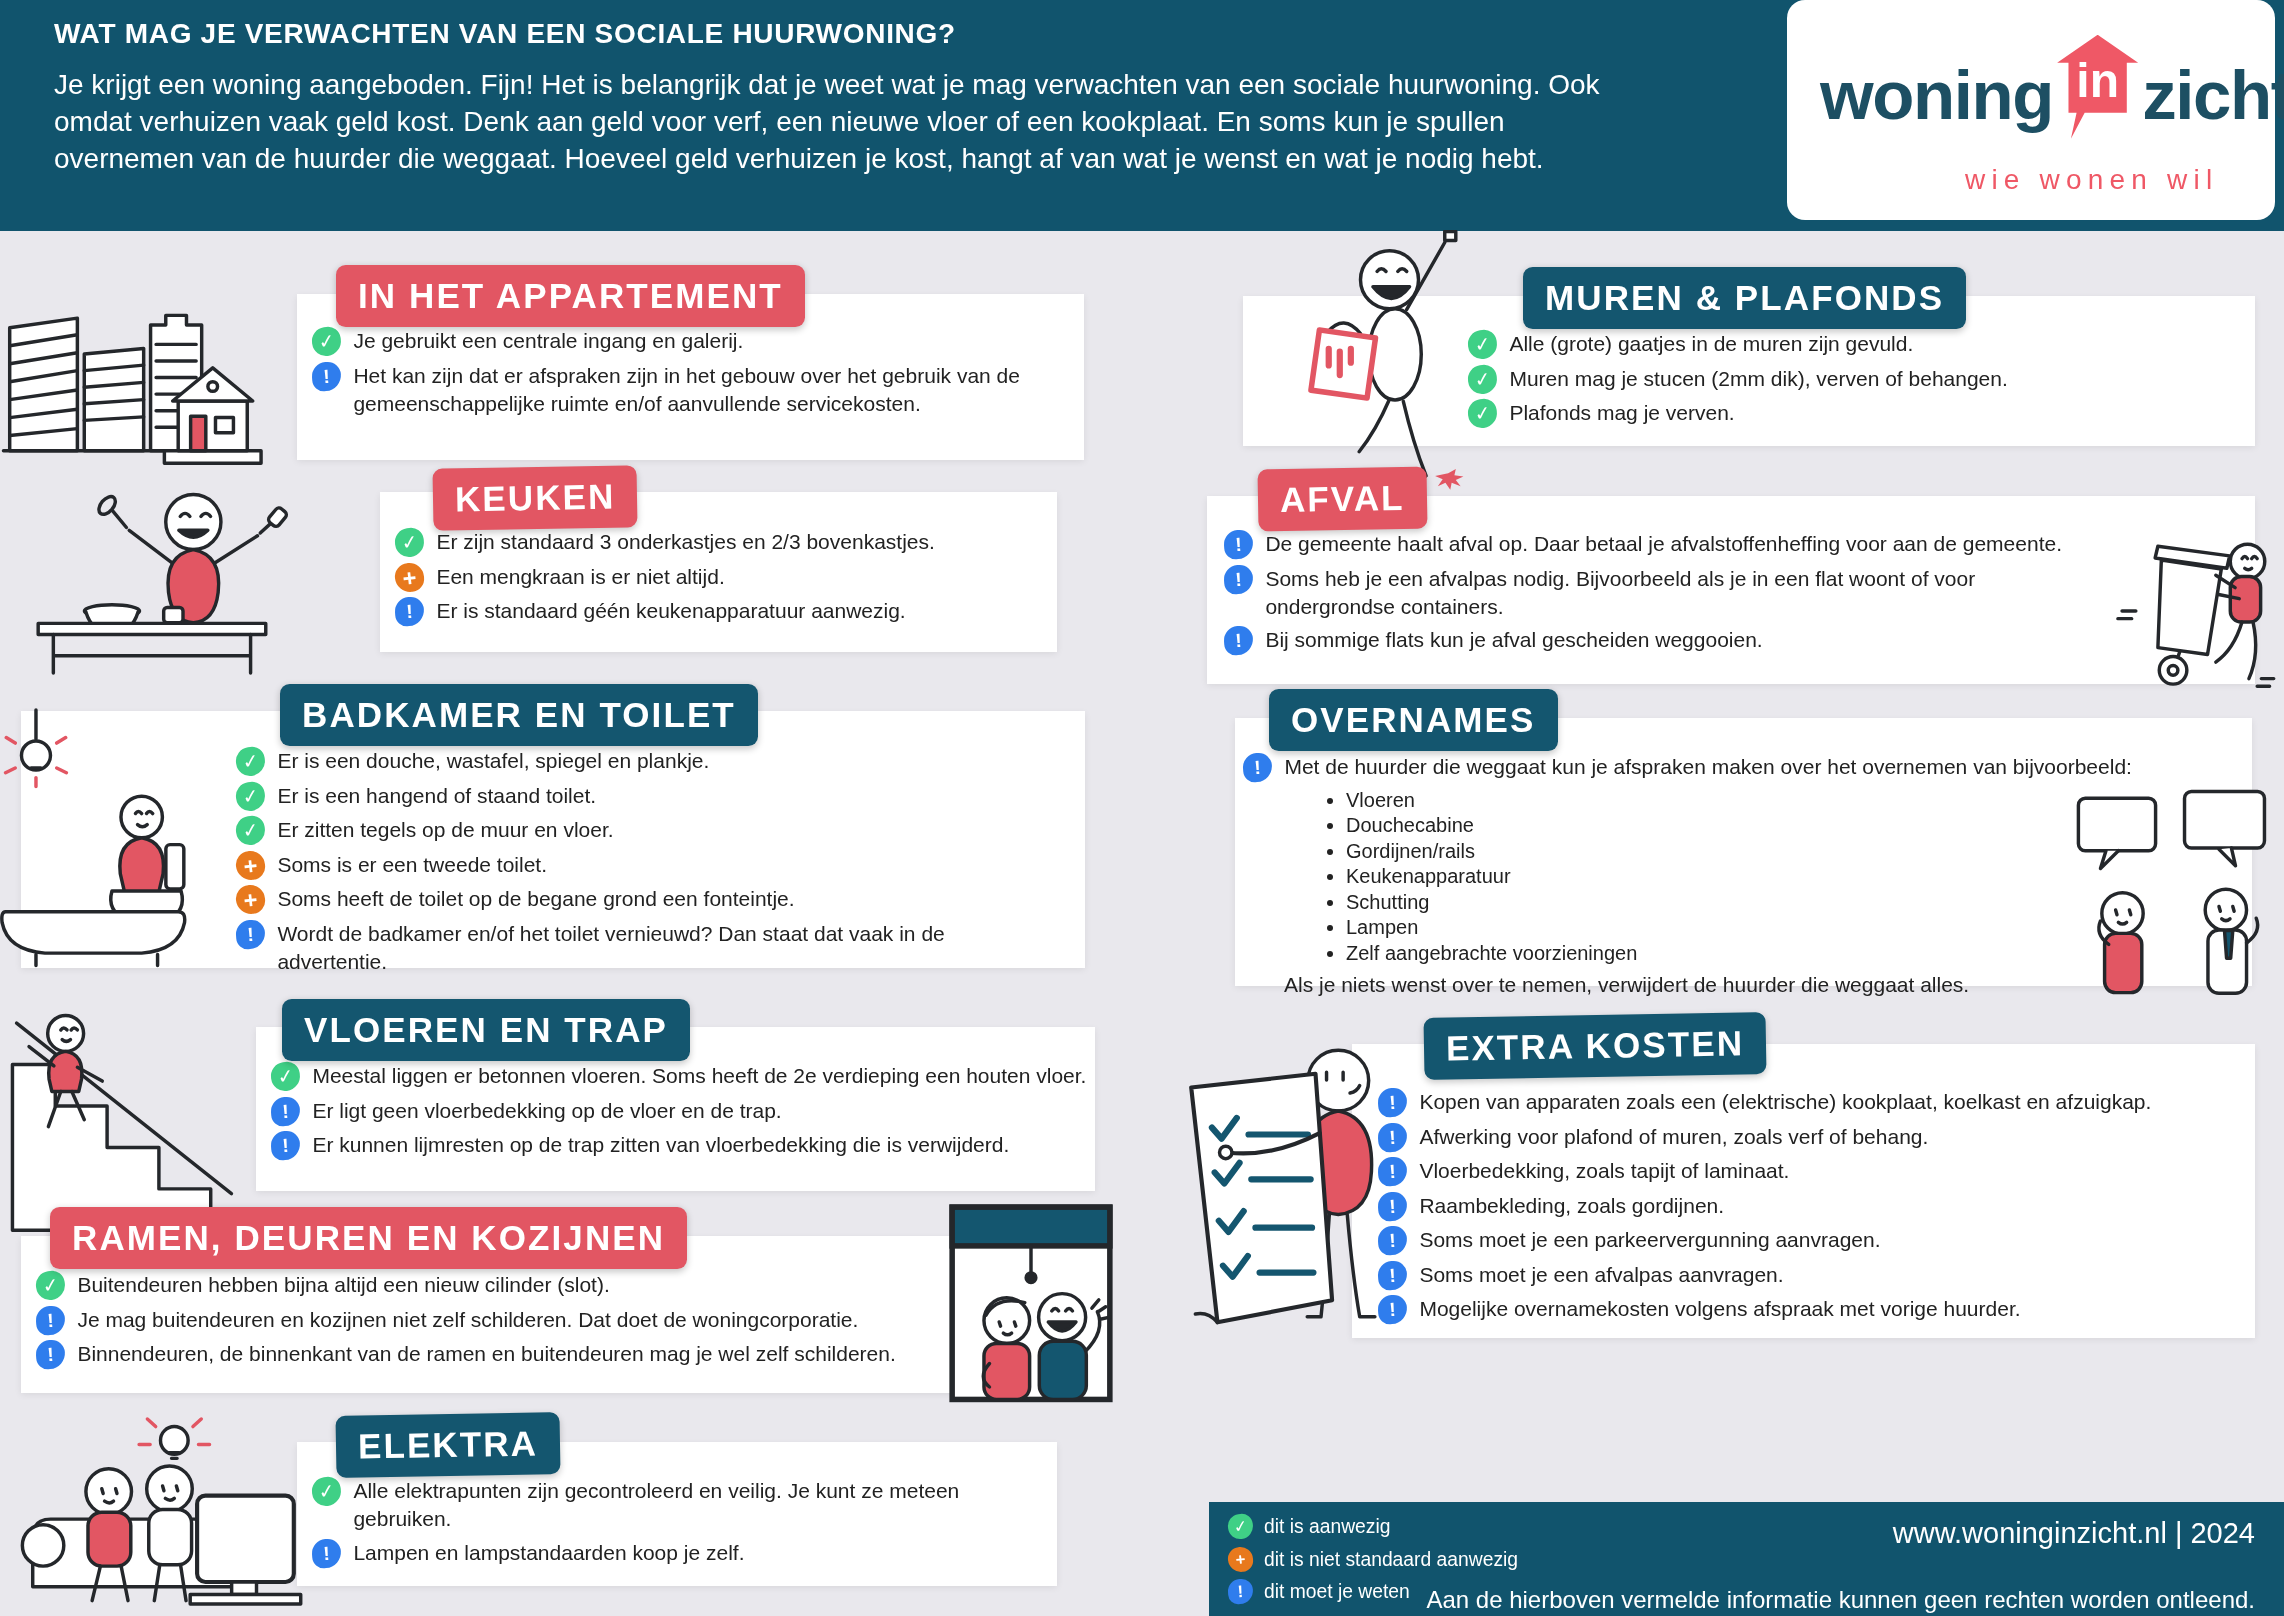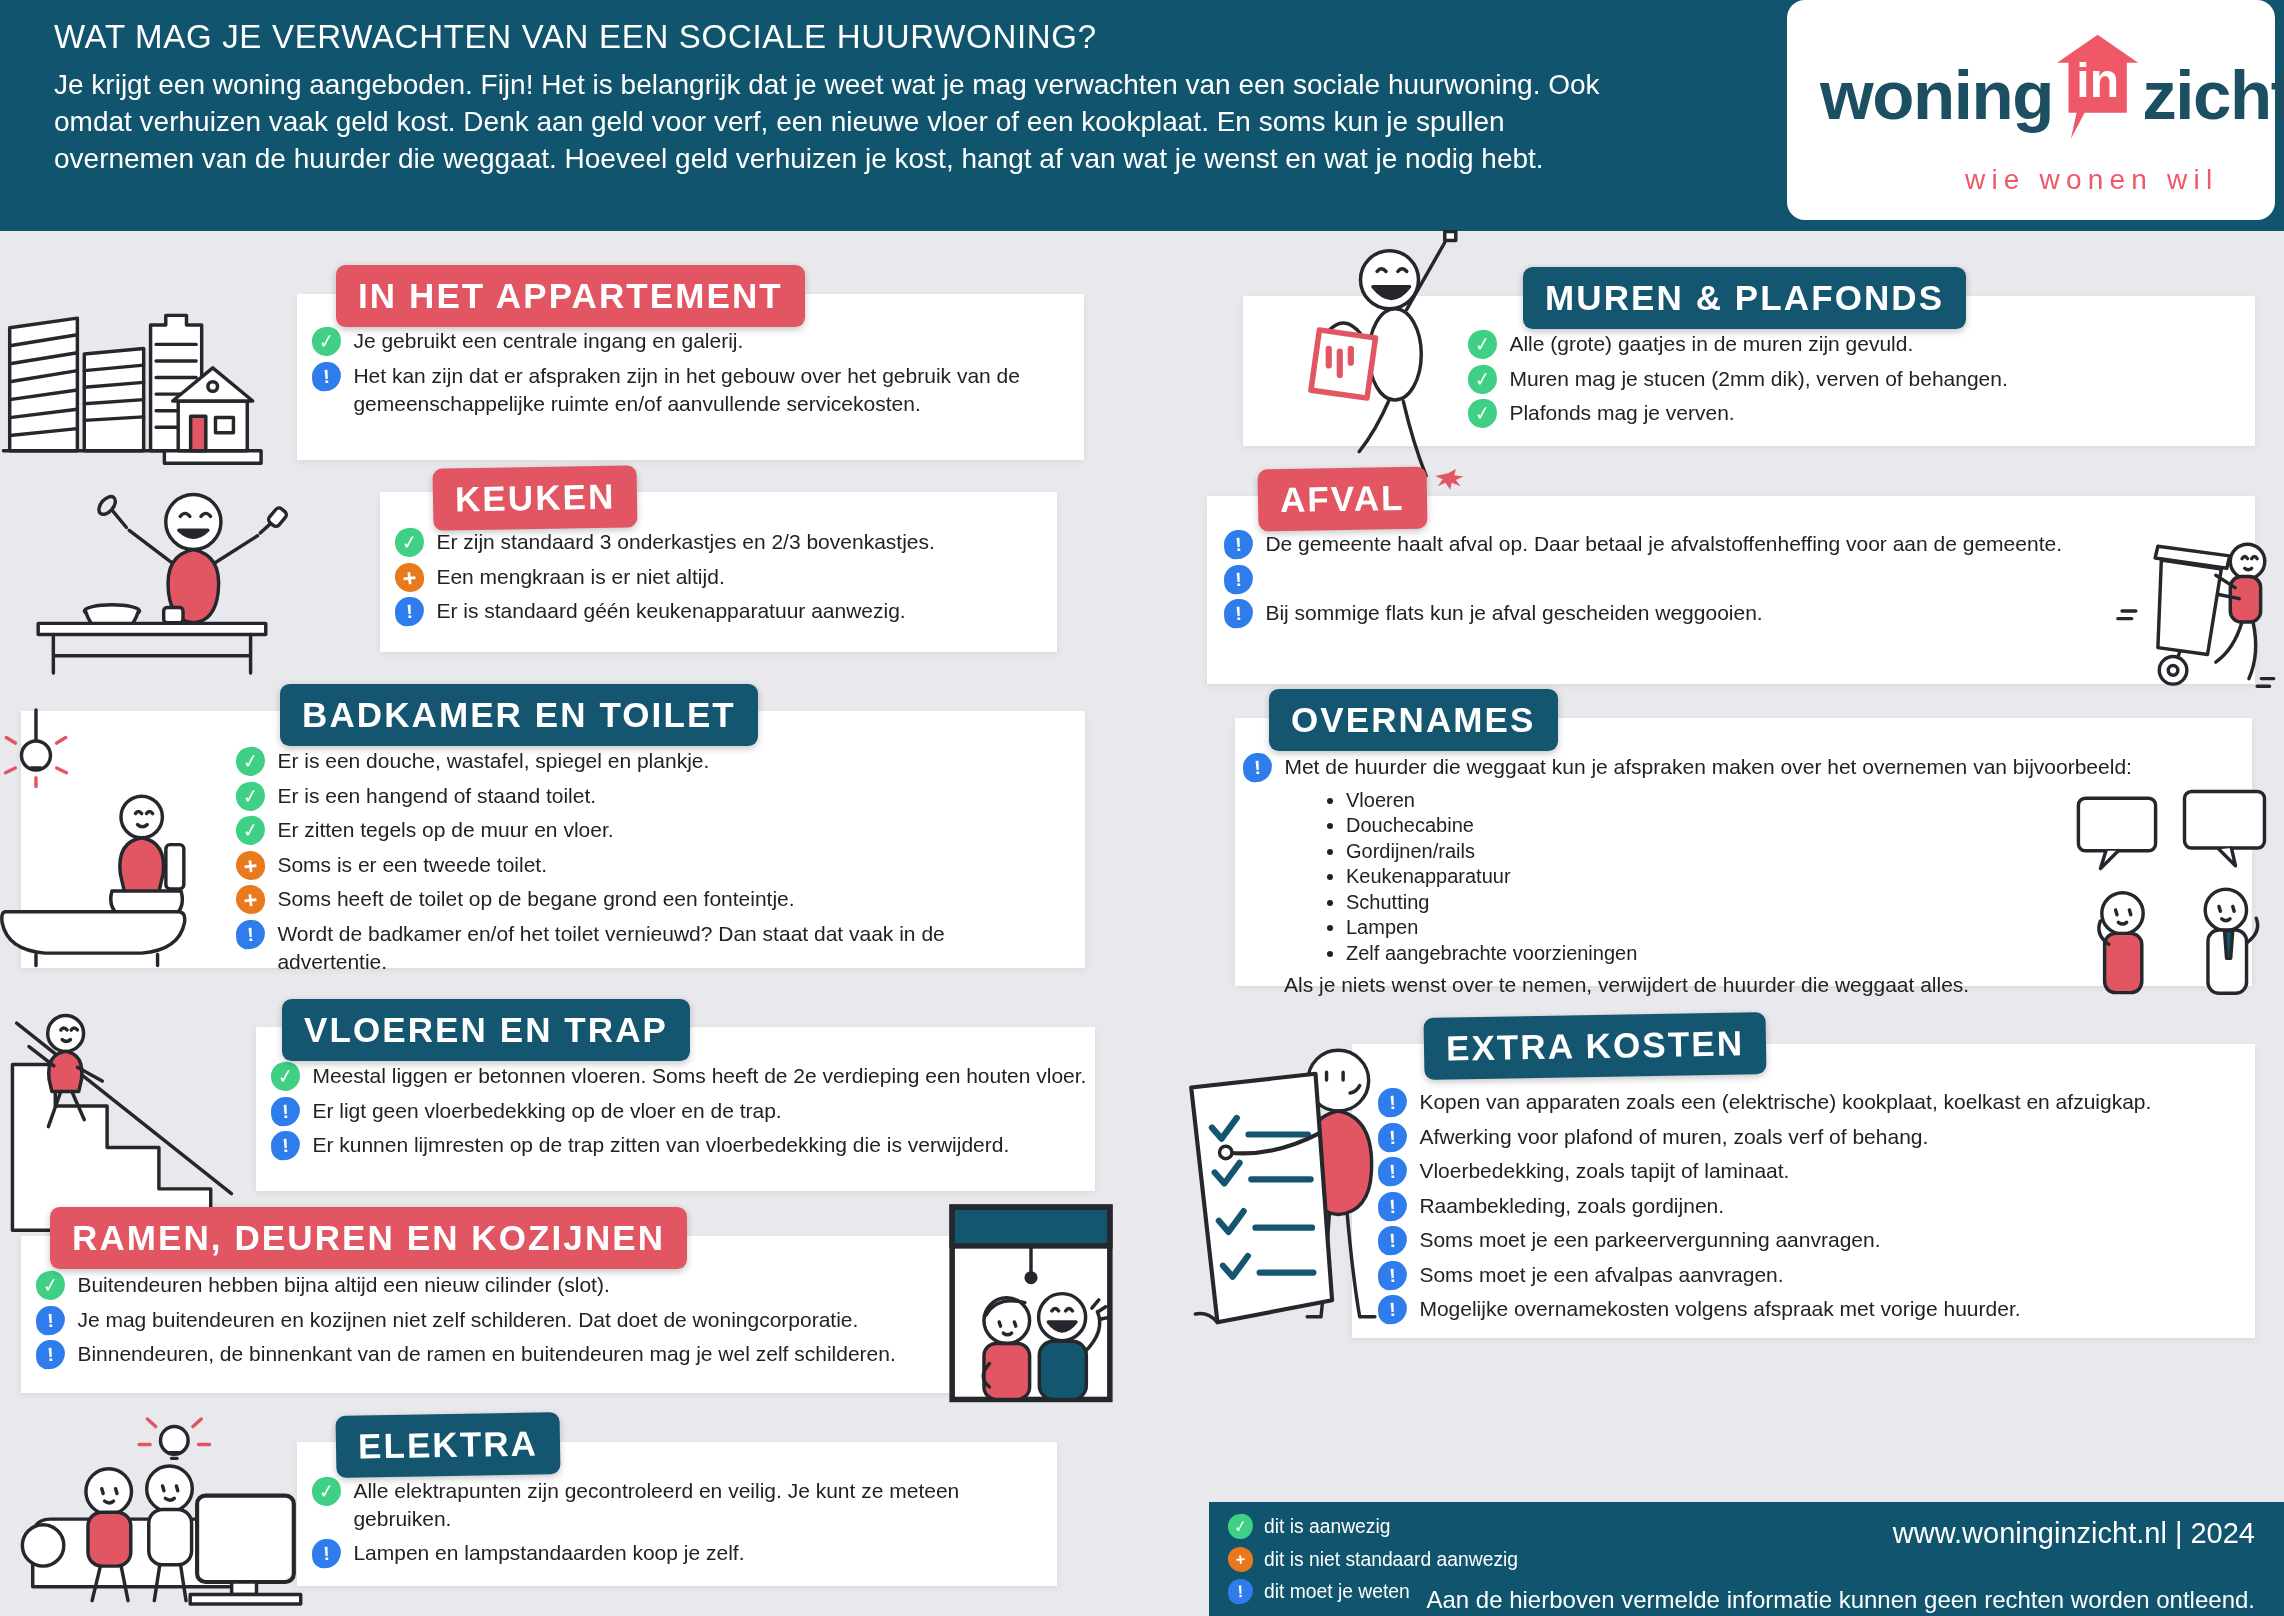--- a/index.html
+++ b/index.html
@@ -1,21 +1,21 @@
 <!DOCTYPE html>
 <html style="font-size:11px"><head>
 <meta charset="utf-8">
 <style>
   html,body{margin:0;padding:0;width:2284px;height:1616px;overflow:hidden;}
   body{font-family:"Liberation Sans","DejaVu Sans",sans-serif;background:#e9e8ed;}
   .root{position:relative;width:2284px;height:1616px;background:#e9e8ed;}
 
   
   .header{position:absolute;left:0;top:0;width:2284px;height:231px;background:#11546d;}
-  .header-title{position:absolute;left:54px;top:18px;font-size:33px;font-weight:normal;color:#fff;letter-spacing:0.7px;}
+  .header-title{position:absolute;left:54px;top:18px;font-size:28px;font-weight:bold;color:#fff;letter-spacing:0.7px;}
   .header-intro{position:absolute;left:54px;top:66px;color:#fff;font-size:28px;line-height:37px;font-weight:300;}
 
   
   .logo-box{position:absolute;left:1787px;top:0;width:488px;height:220px;background:#ffffff;border-radius:18px;}
   .logo-row{position:absolute;left:33px;top:43px;display:flex;align-items:center;}
   .logo-word{font-size:69px;font-weight:bold;color:#1d4f63;letter-spacing:-1.4px;}
   .logo-house{position:relative;width:81px;height:104px;margin:0 4.1px;top:-8.3px;background:#ef5866;
     clip-path:polygon(50% 0%,100% 27%,86% 27%,86% 75%,34% 75%,17% 100%,24% 75%,14% 75%,14% 27%,0% 27%);}
   .logo-in{position:absolute;left:50%;top:44%;transform:translate(-50%,-50%);color:#fff;font-size:48px;font-weight:bold;}
   .logo-tagline{position:absolute;left:178px;top:164px;color:#ef5866;font-size:28px;letter-spacing:6.2px;}
@@ -202,20 +202,22 @@
 
   <div class="card" style="left:1207px;top:496px;width:1048px;height:188px;"></div>
   <div class="badge red tilt" style="left:1258px;top:468px;">AFVAL</div>
   <div class="content" style="left:1224px;top:530px;width:1001px;">
       <div class="item">
         <span class="ic ic-info">!</span>
         <span class="txt">De gemeente haalt afval op. Daar betaal je afvalstoffenheffing voor aan de gemeente.</span>
       </div>
       <div class="item">
         <span class="ic ic-info">!</span>
+        <span class="txt">Soms heb je een afvalpas nodig. Bijvoorbeeld als je in een flat woont of voor
+ondergrondse containers.</span>
       </div>
       <div class="item">
         <span class="ic ic-info">!</span>
         <span class="txt">Bij sommige flats kun je afval gescheiden weggooien.</span>
       </div>
     </div>
 
   <div class="card" style="left:1235px;top:718px;width:1017px;height:268px;"></div>
   <div class="badge teal" style="left:1269px;top:689px;">OVERNAMES</div>
   <div class="content" style="left:1243px;top:753px;width:988px;">

